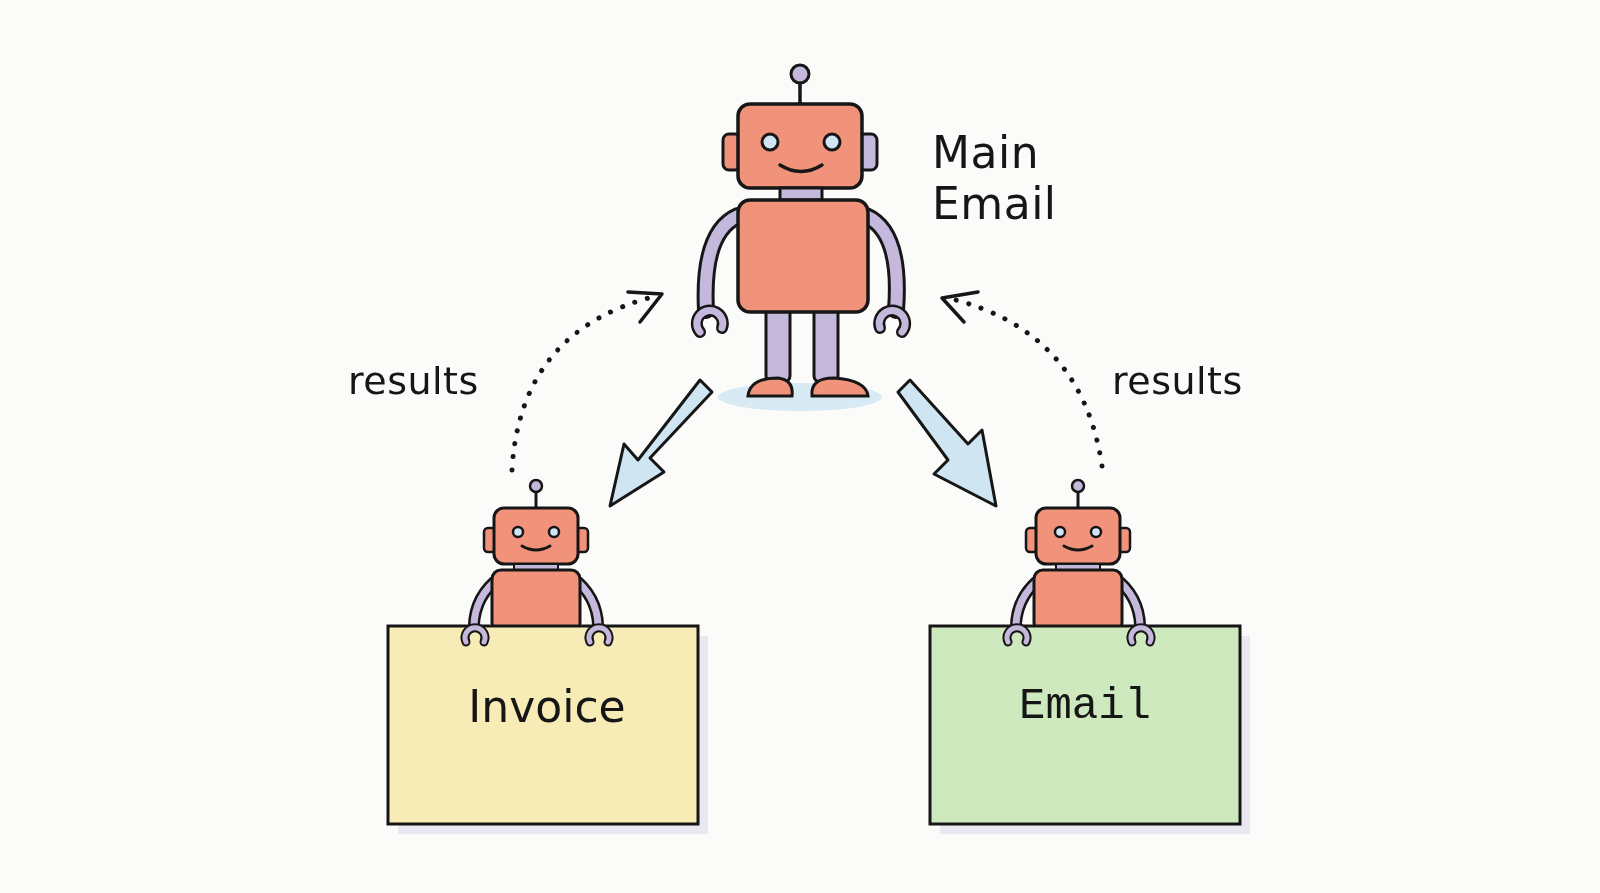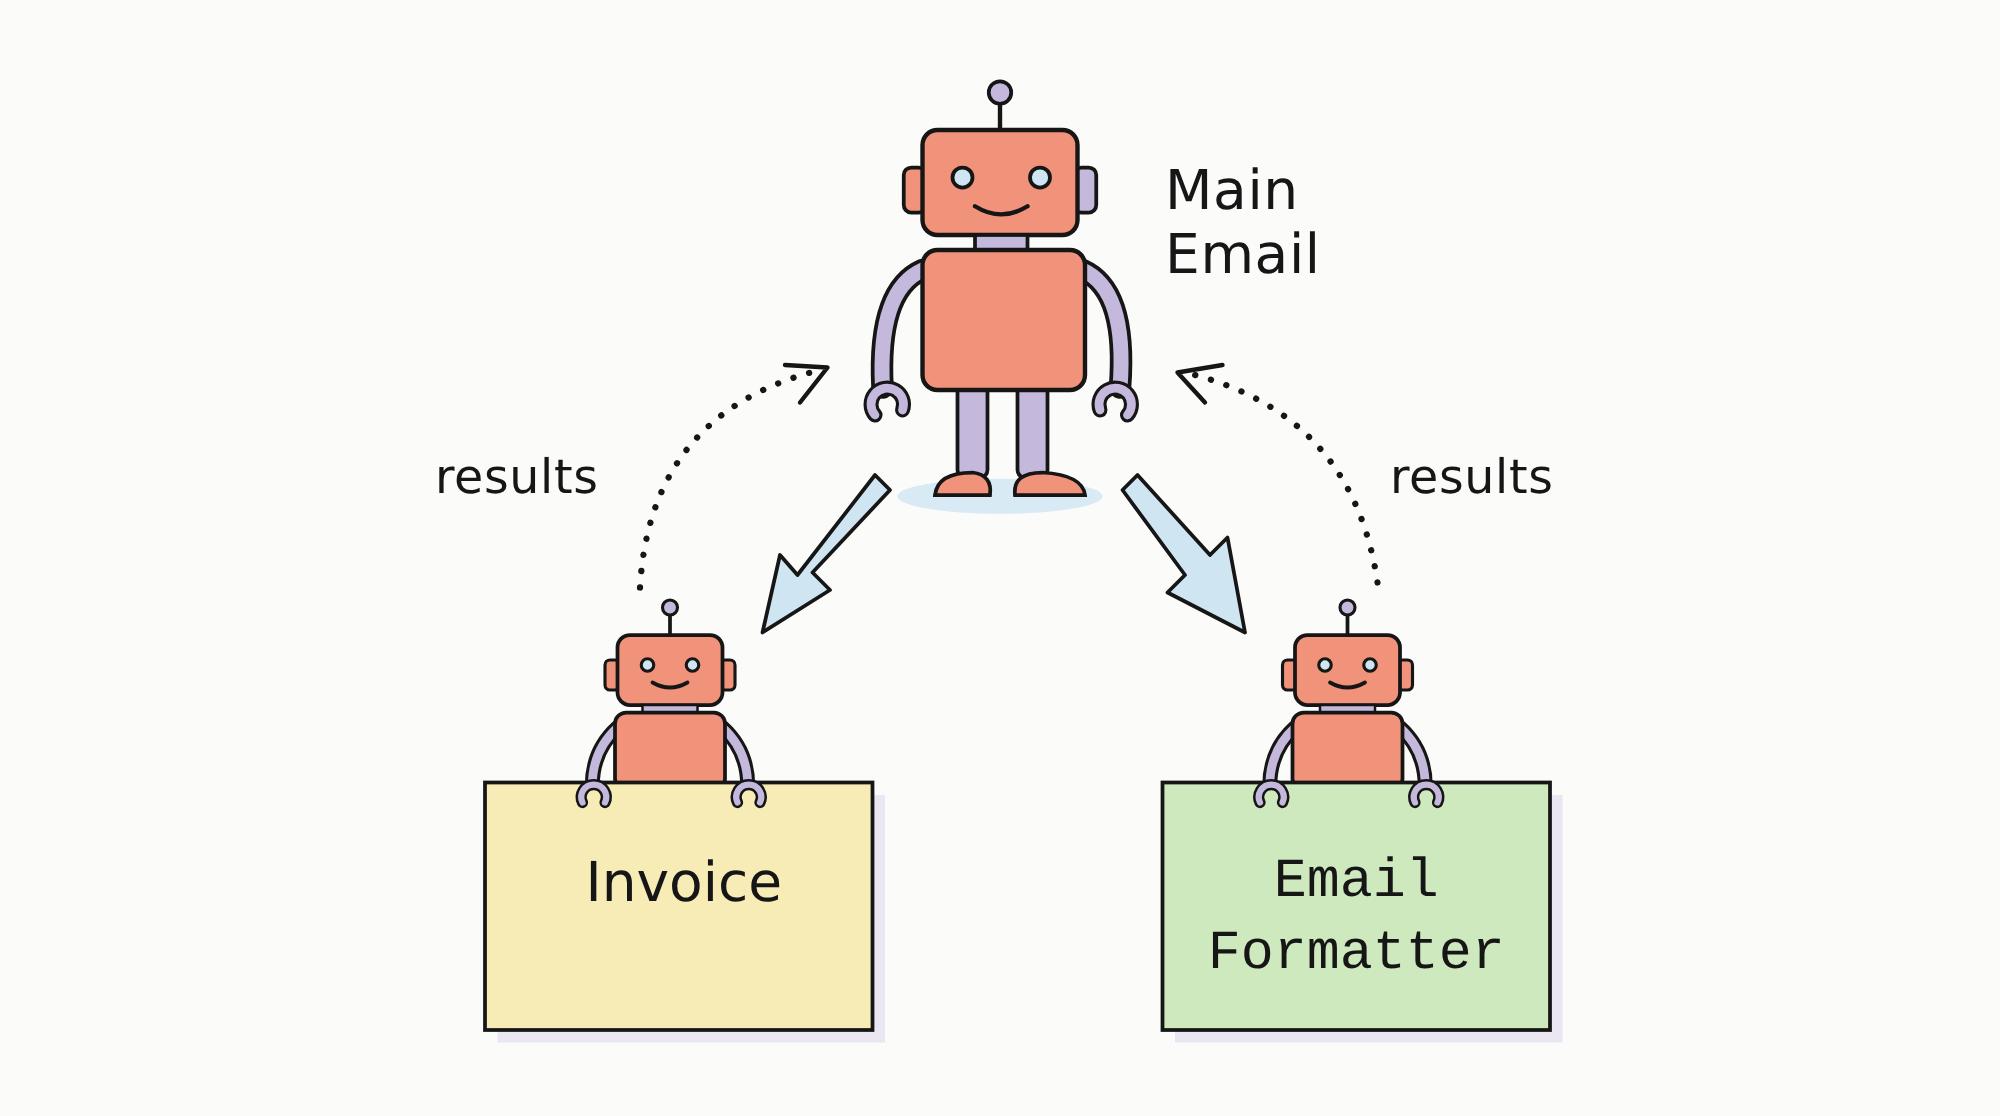--- a/index.html
+++ b/index.html
@@ -146,14 +146,13 @@
 
 <div class="label results-left">results</div>
 <div class="label results-right">results</div>
 
 <div class="sign-text sign-left-text">
   <span>Invoice</span>
 </div>
 
 <div class="sign-text sign-right-text">
   <span>Email</span>
-  <span>Formatter</span>
 </div>
 
 </body></html>

